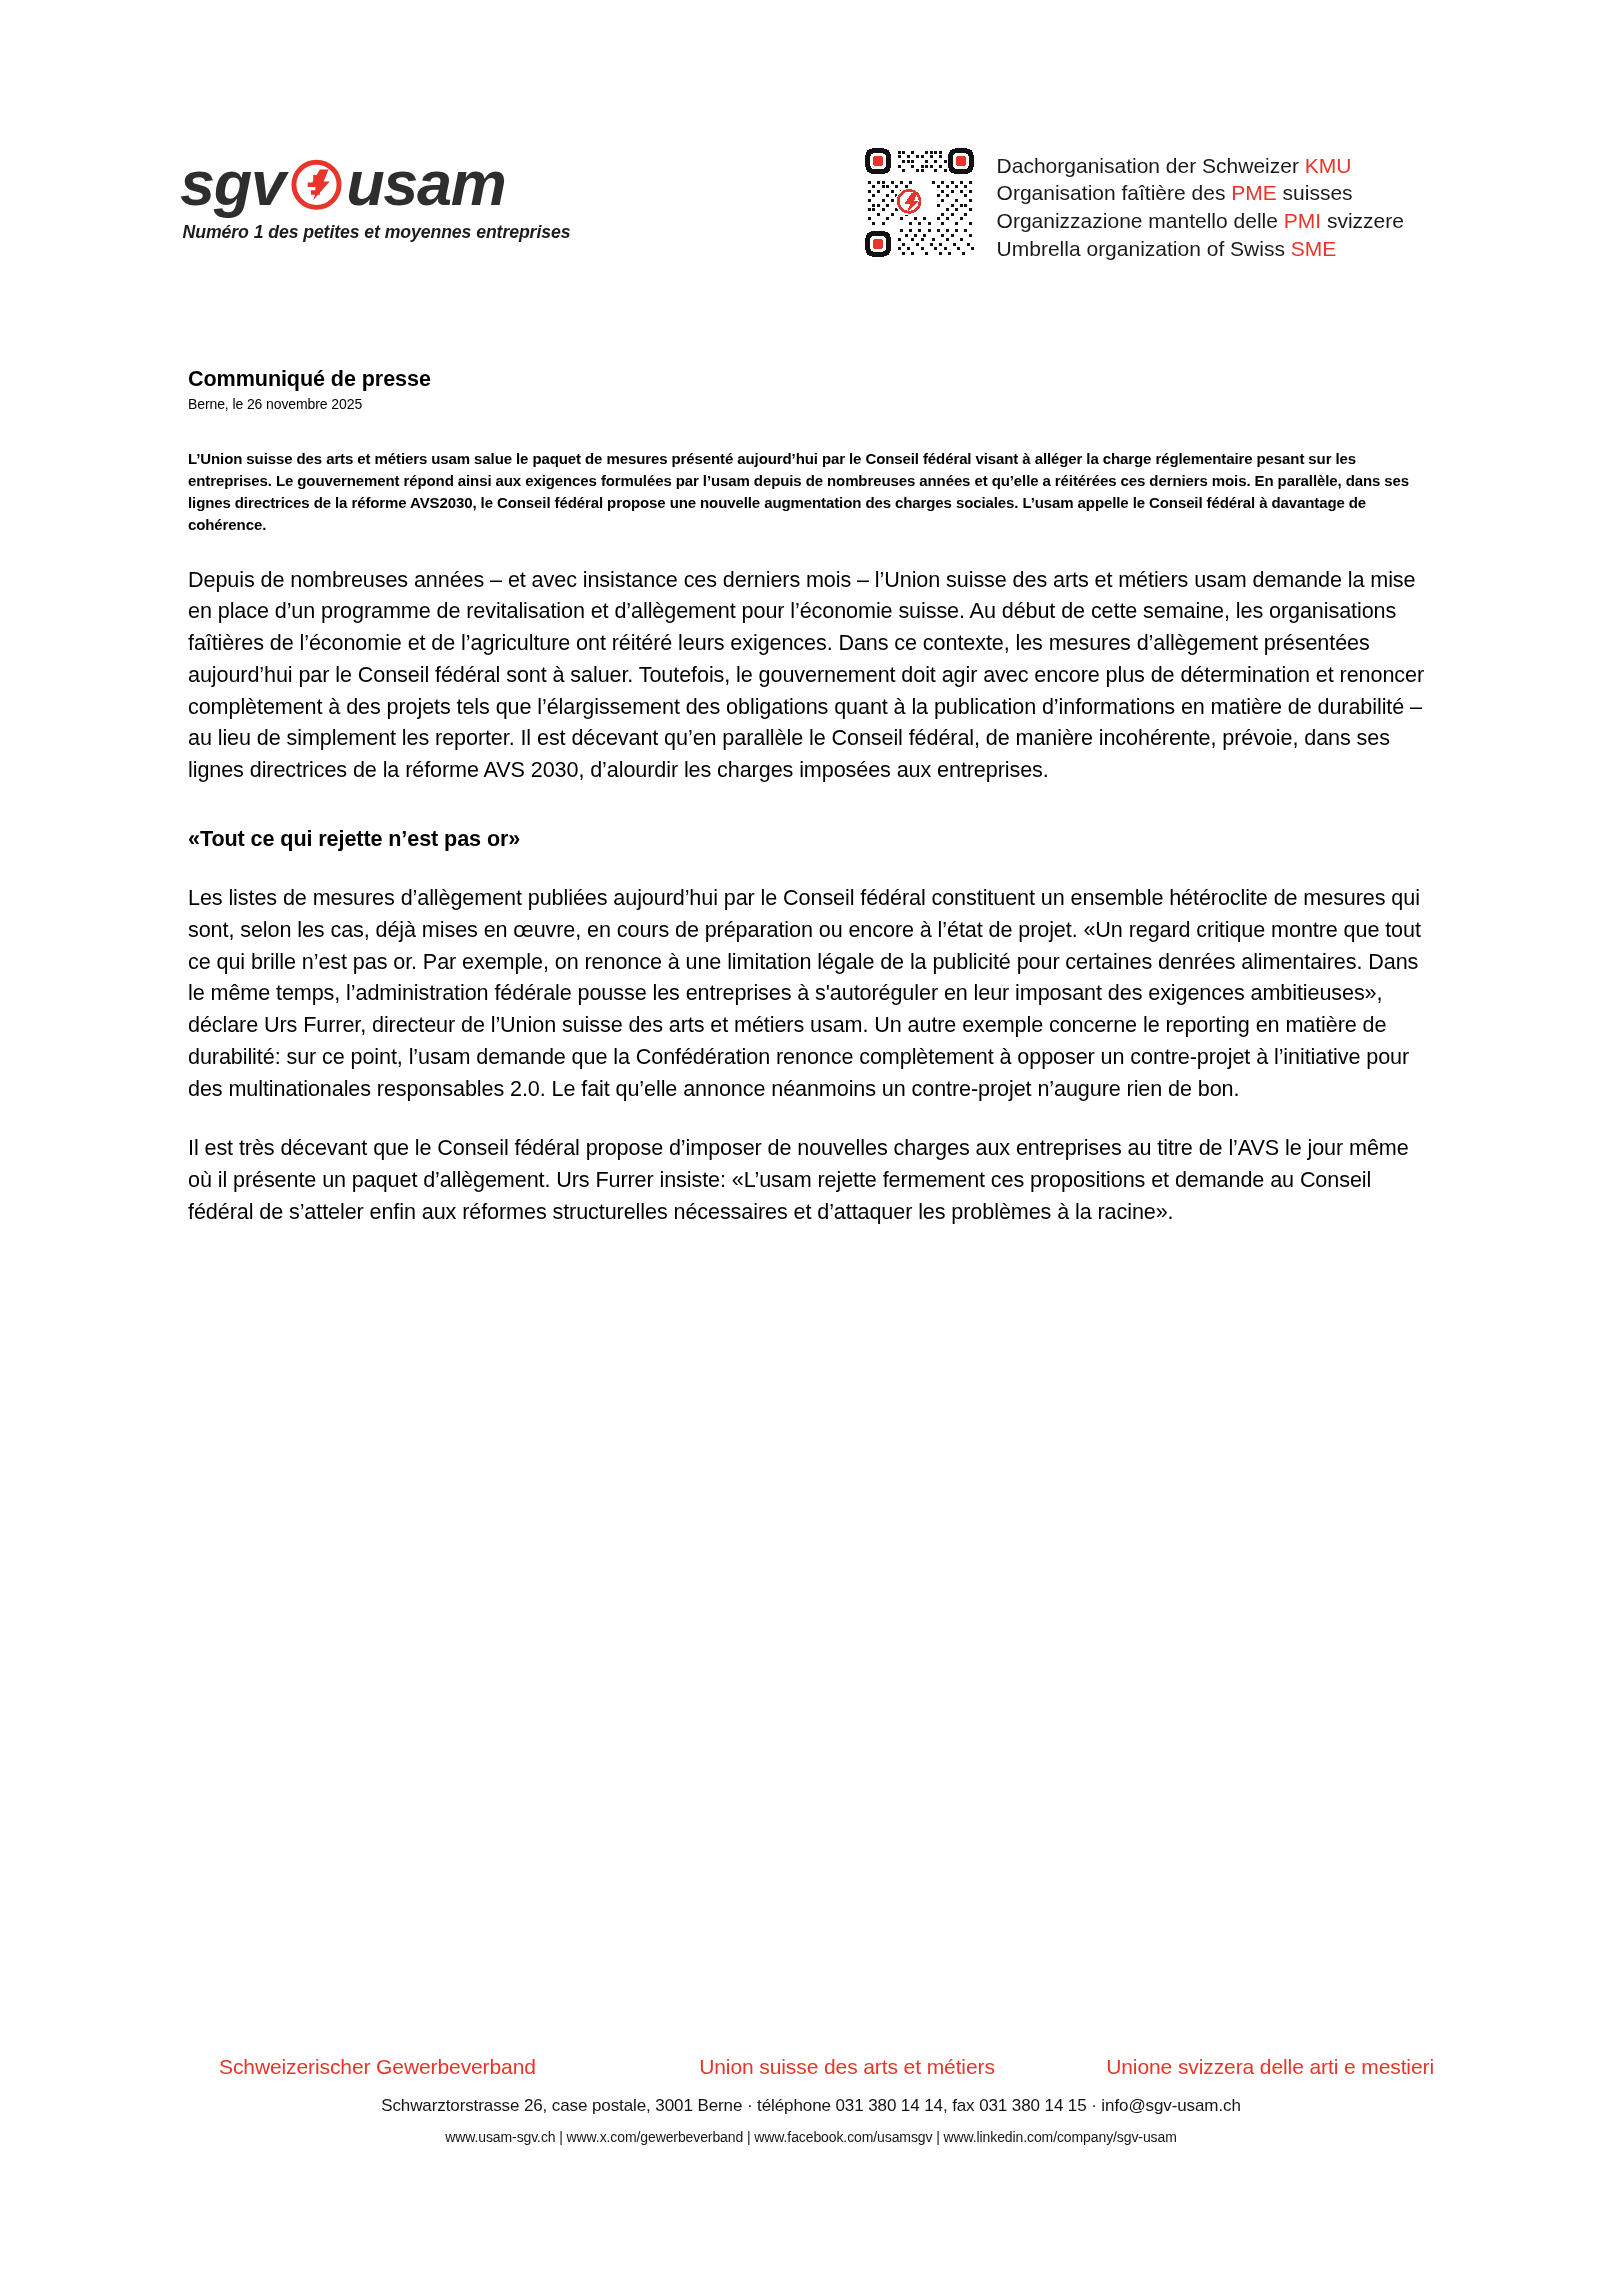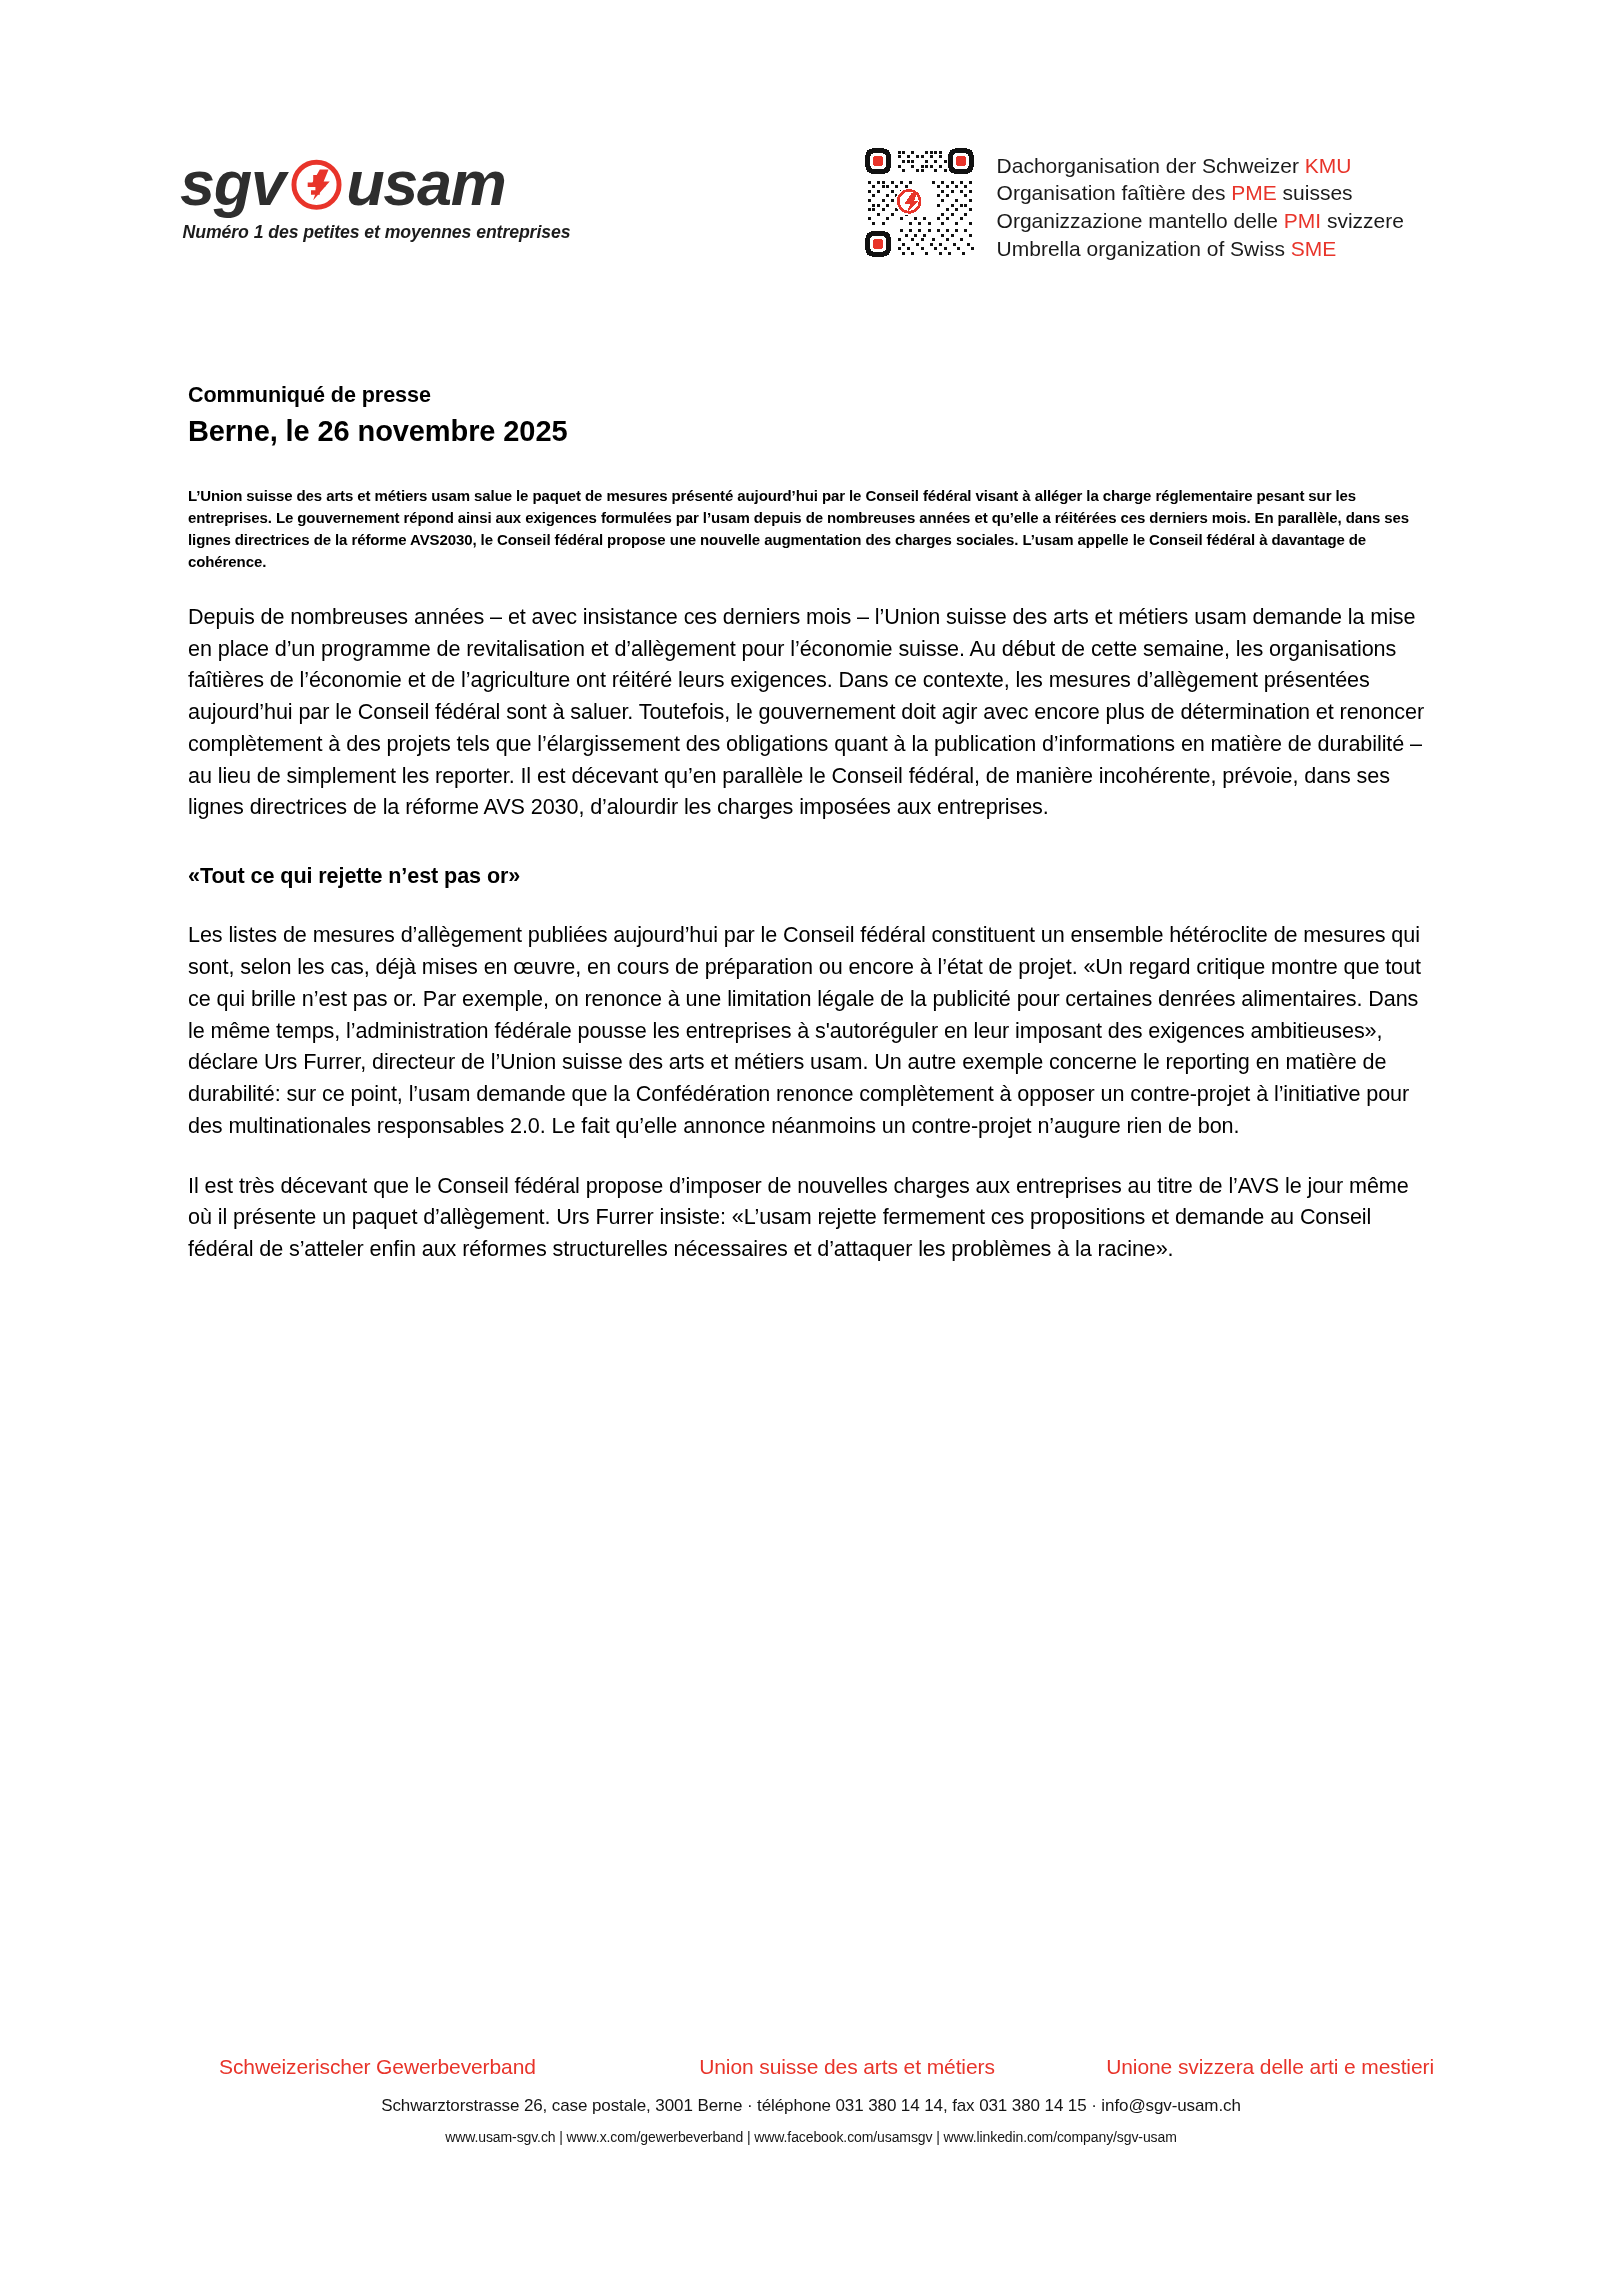--- a/index.html
+++ b/index.html
@@ -104,25 +104,24 @@
     left: 188px;
     top: 364px;
     width: 1247px;
   }
 
   .kicker {
     font-size: 21.6px;
     font-weight: bold;
     line-height: 1.42;
     letter-spacing: -0.1px;
-    margin-top: 16px;
   }
   .kicker-sub {
-    font-size: 29px;
-    font-weight: bold;
+    font-size: 14px;
+    font-weight: normal;
     line-height: 1.42;
     letter-spacing: -0.1px;
   }
 
   .headline {
     margin-top: 79px;
     font-size: 28px;
     font-weight: bold;
     line-height: 1.34;
     letter-spacing: -0.3px;

